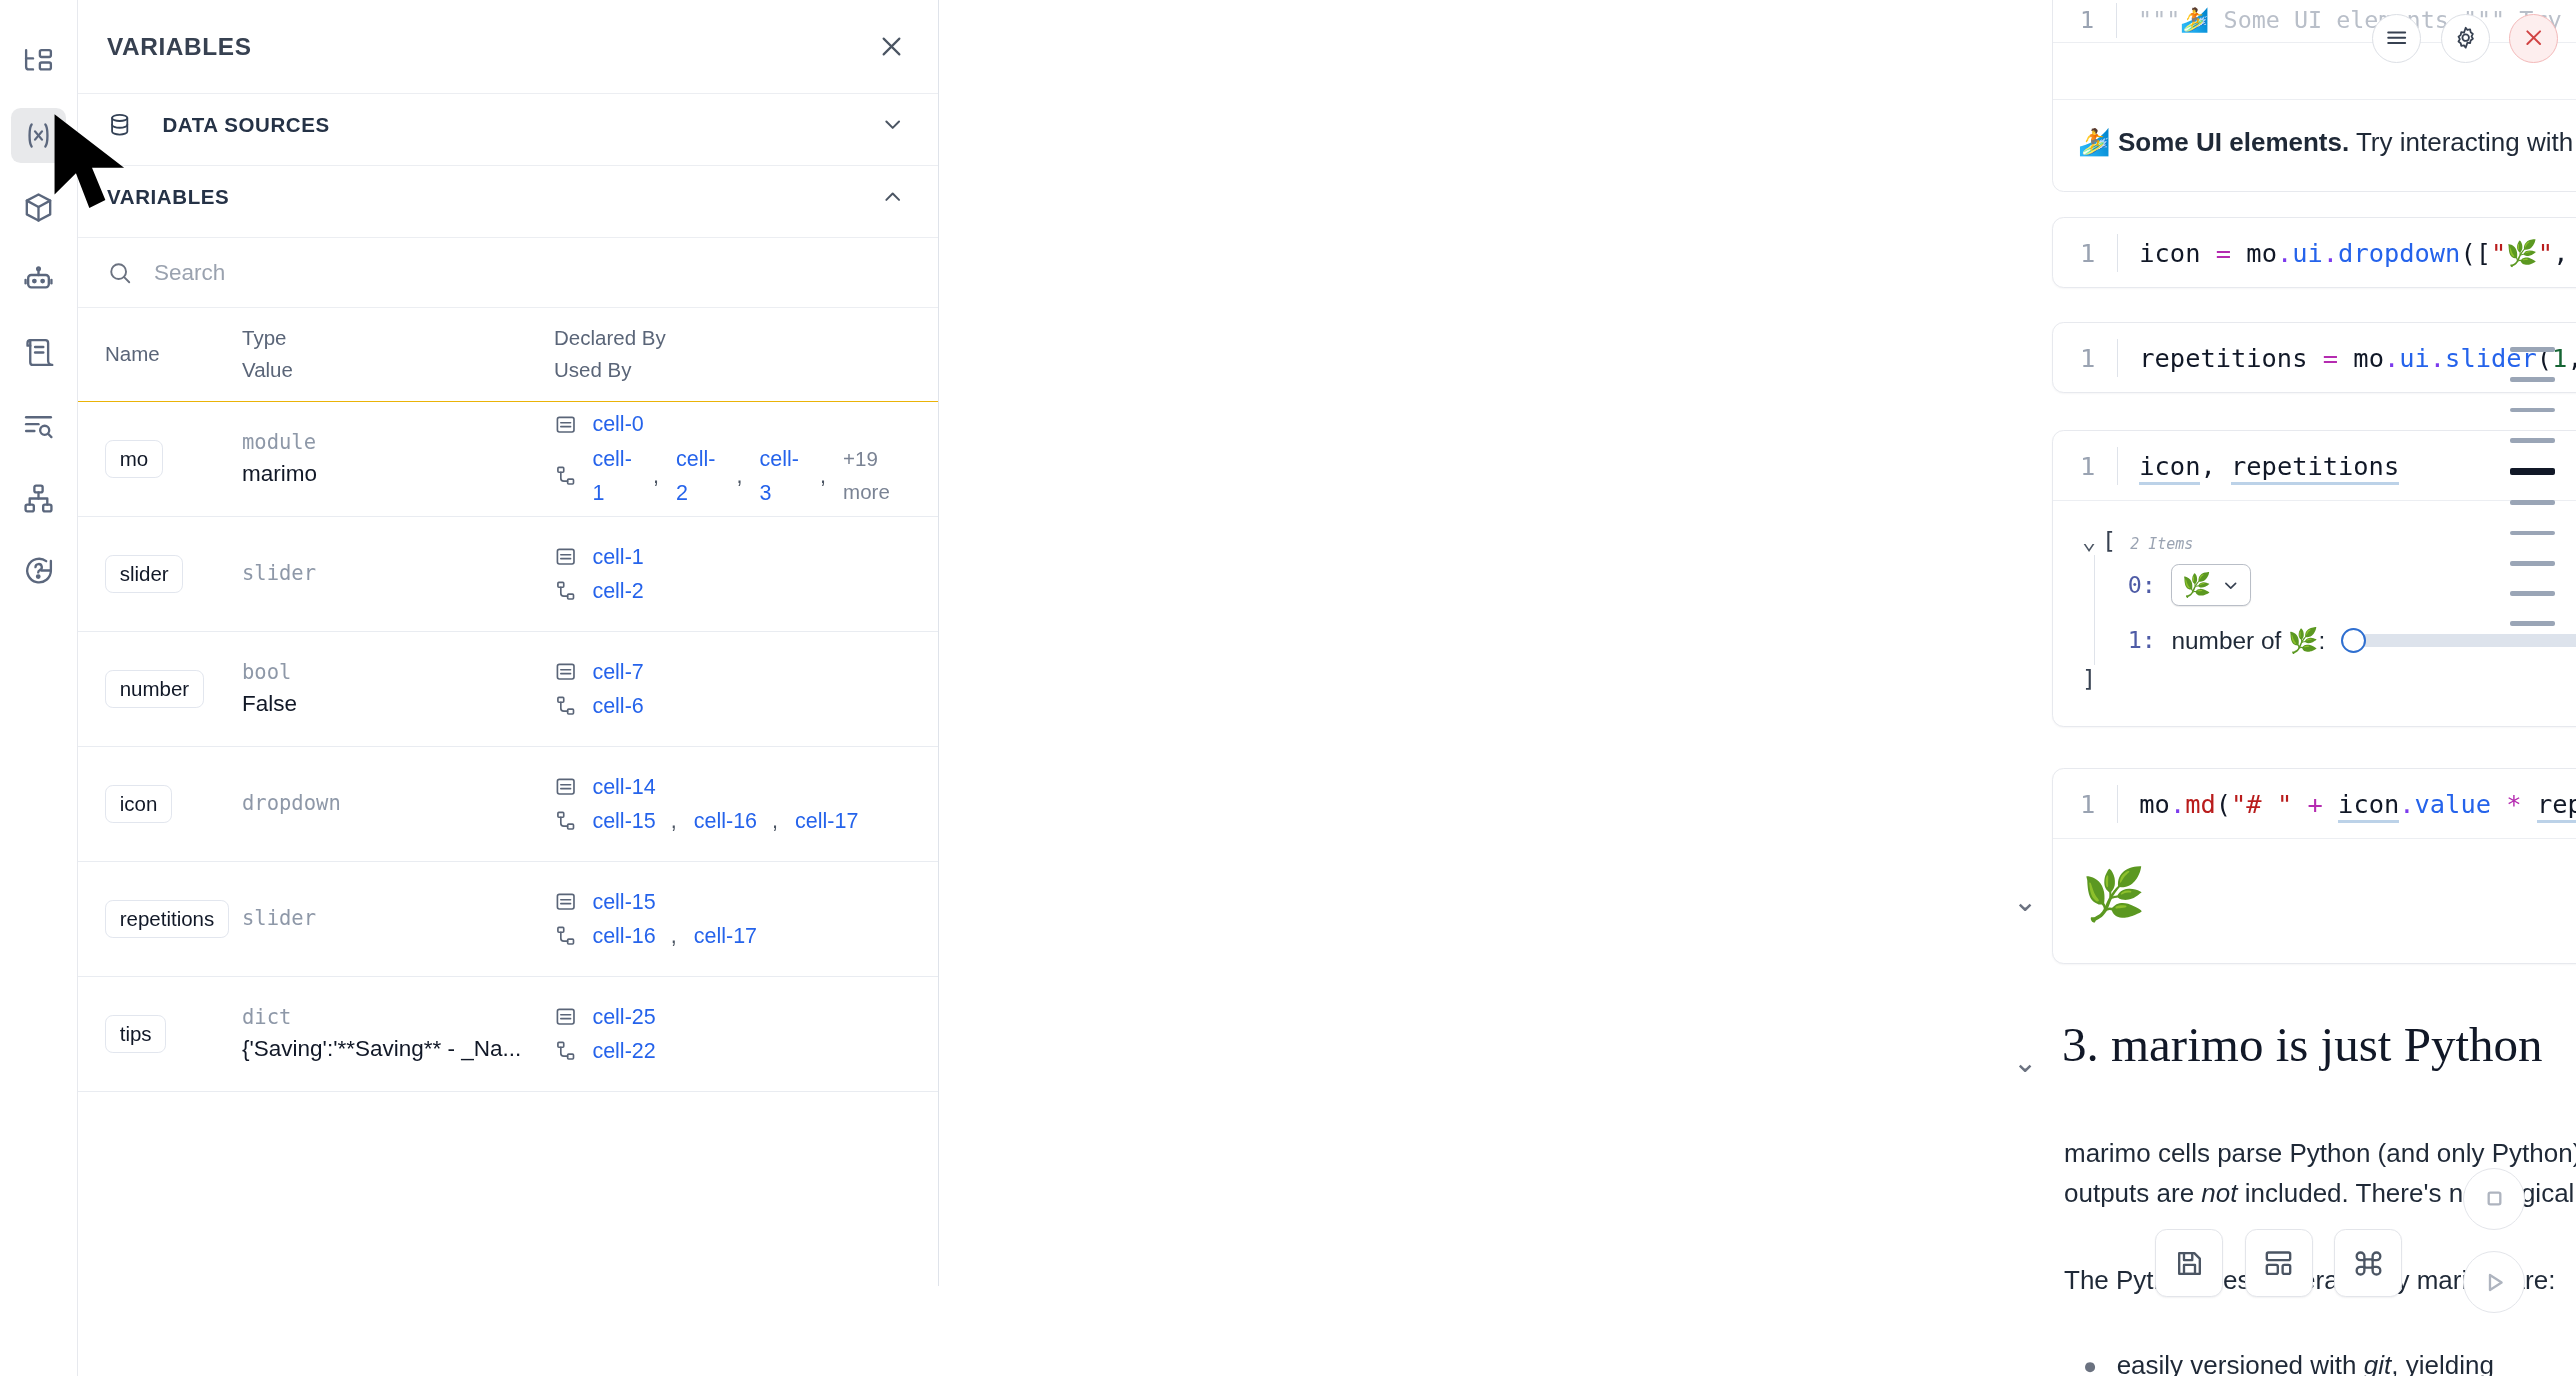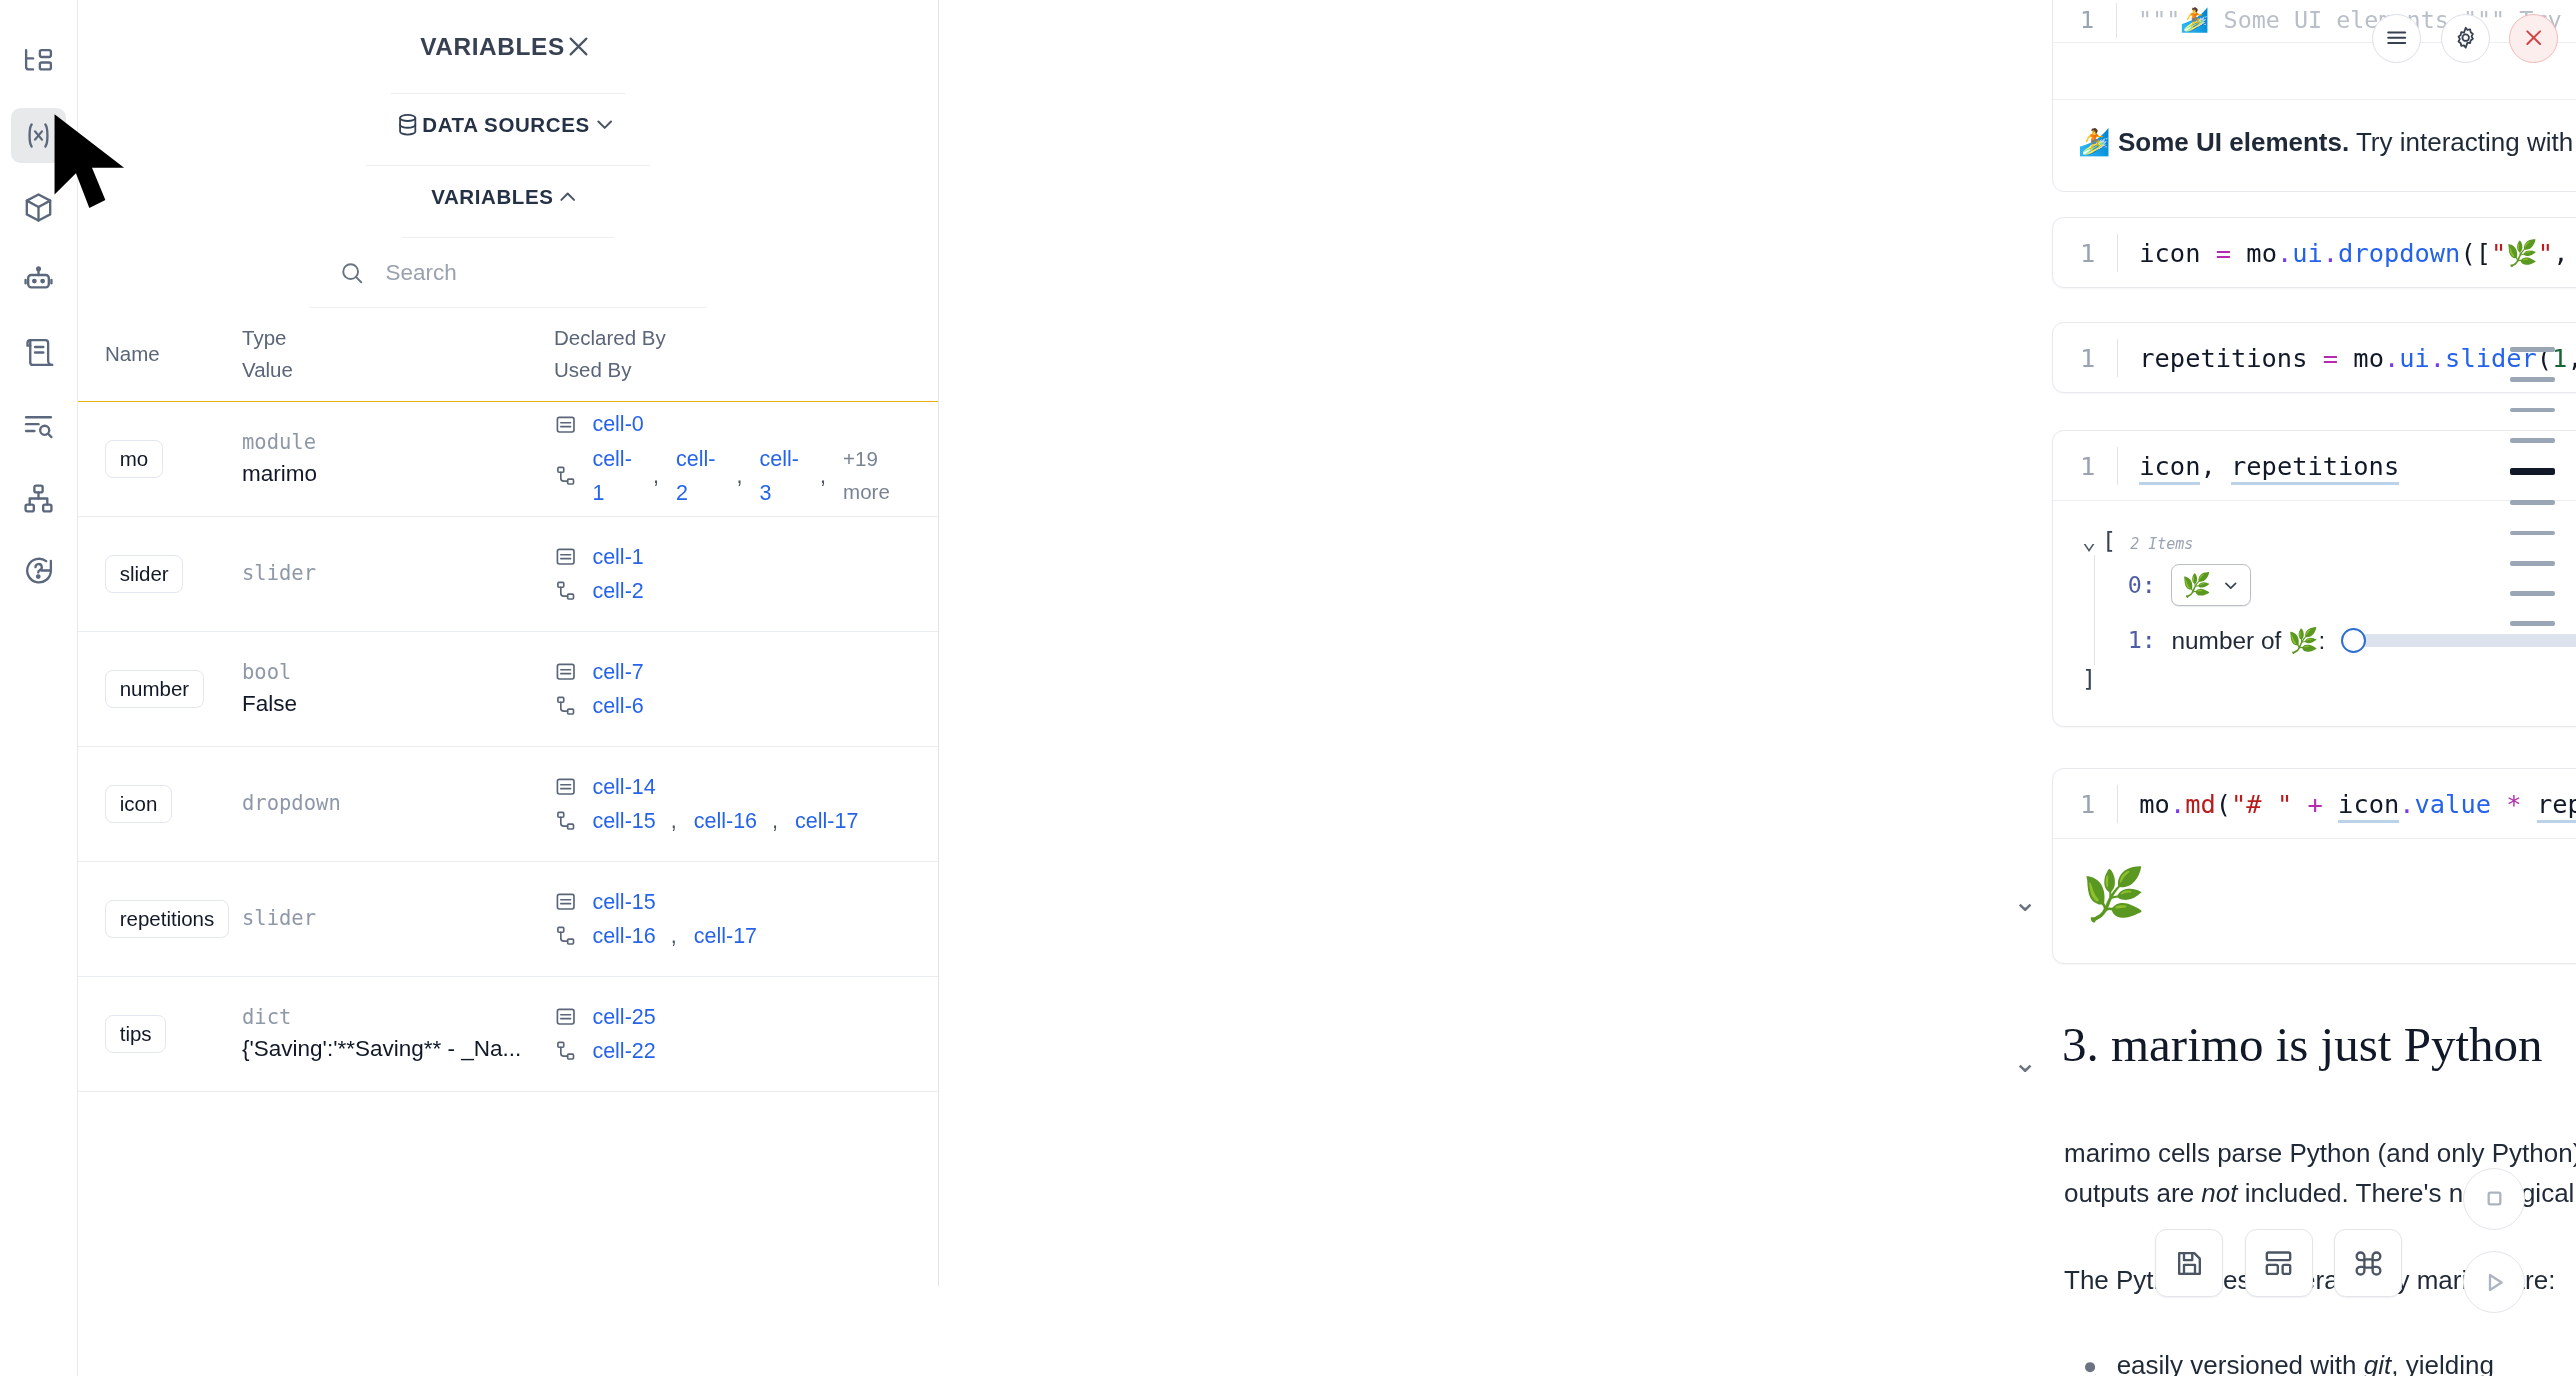--- a/index.html
+++ b/index.html
@@ -26,38 +26,38 @@
     display: flex; align-items: center; justify-content: center;
     color: #5b677d; cursor: pointer;
   }
   .rail-btn.active { background: #e8e9eb; }
   .rail-btn svg { width: 33px; height: 33px; display: block; }
 
   
   .panel {
     width: 861px; min-width: 861px; height: 1286px;
     background: #ffffff; border-right: 1px solid #dfe3ea;
-    display: flex; flex-direction: column; align-items: center;
+    display: flex; flex-direction: column;
   }
   .panel-title-bar {
     height: 94px; display: flex; align-items: center;
     padding: 0 33px 0 29px; border-bottom: 1px solid #eceef2;
     justify-content: space-between;
   }
   .panel-title {
     font-size: 24.4px; font-weight: 700; letter-spacing: 0.6px;
     color: #374151;
   }
   .panel-close { color: #4b5563; cursor: pointer; display:flex; }
   .panel-close svg { width: 27px; height: 27px; }
 
   .section-head {
     height: 72px; display: flex; align-items: center;
     padding: 0 33px 10px 29px; border-bottom: 1px solid #eceef2;
-    cursor: pointer; gap: 2px;
+    cursor: pointer; gap: 30px;
   }
   .section-head .sec-label {
     font-size: 20.5px; font-weight: 700; letter-spacing: 0.6px; color: #253246;
     flex: 1;
   }
   .section-head svg.ico { width: 25.4px; height: 25.4px; color: #334155; }
   .section-head svg.chev { width: 25.4px; height: 25.4px; color: #4b5563; }
 
   .search-row {
     height: 70px; display: flex; align-items: center; gap: 19.5px;

